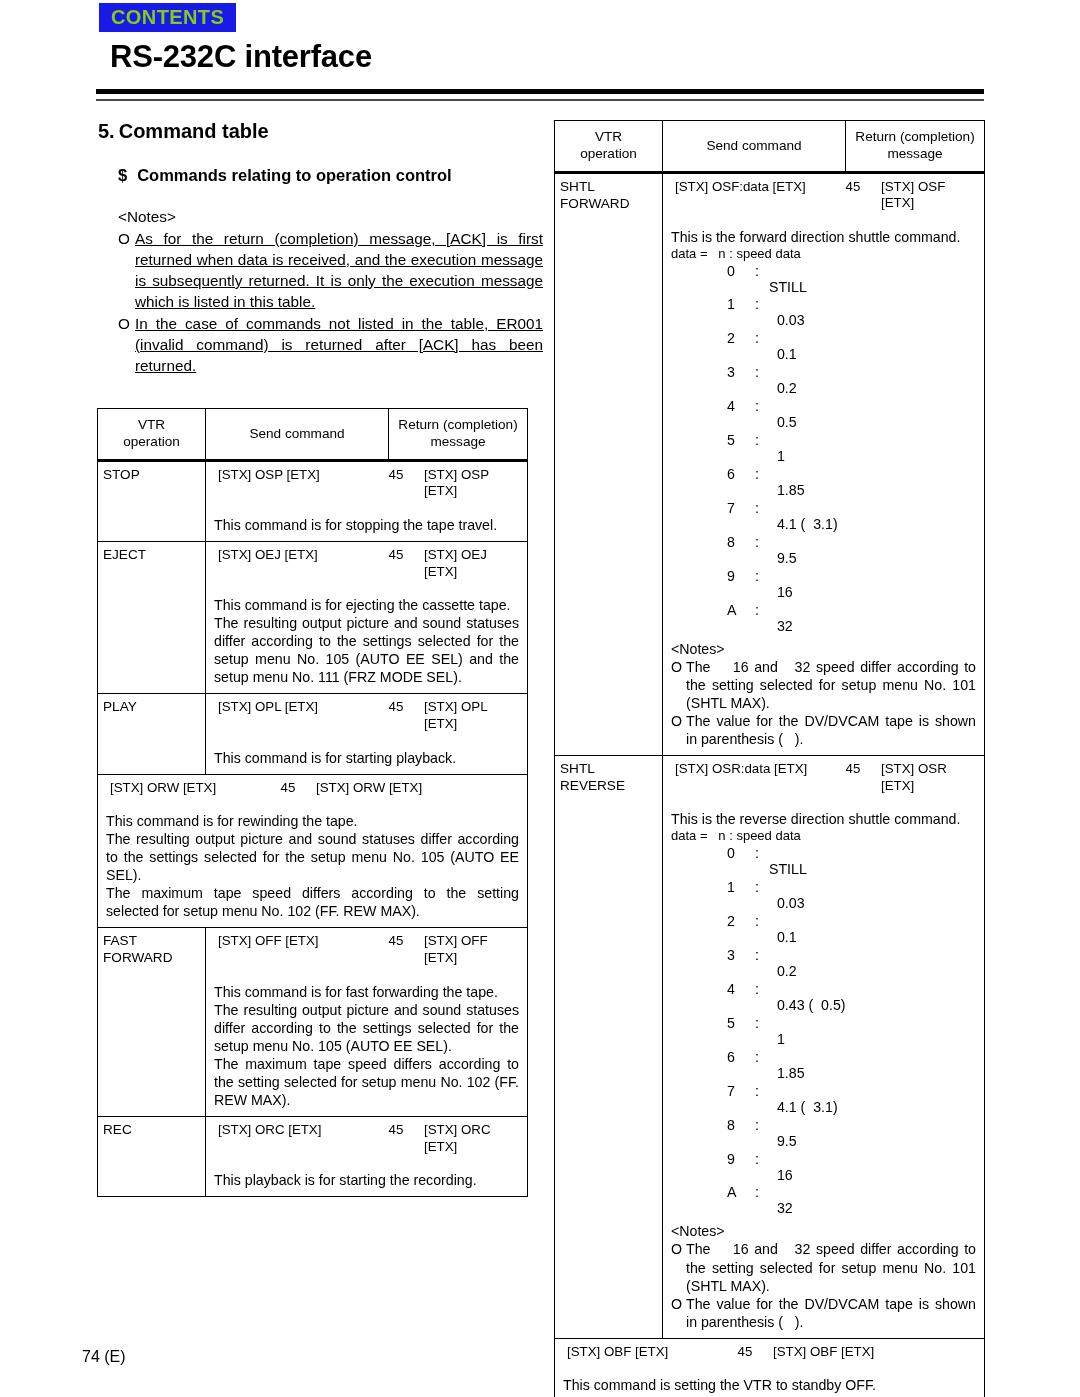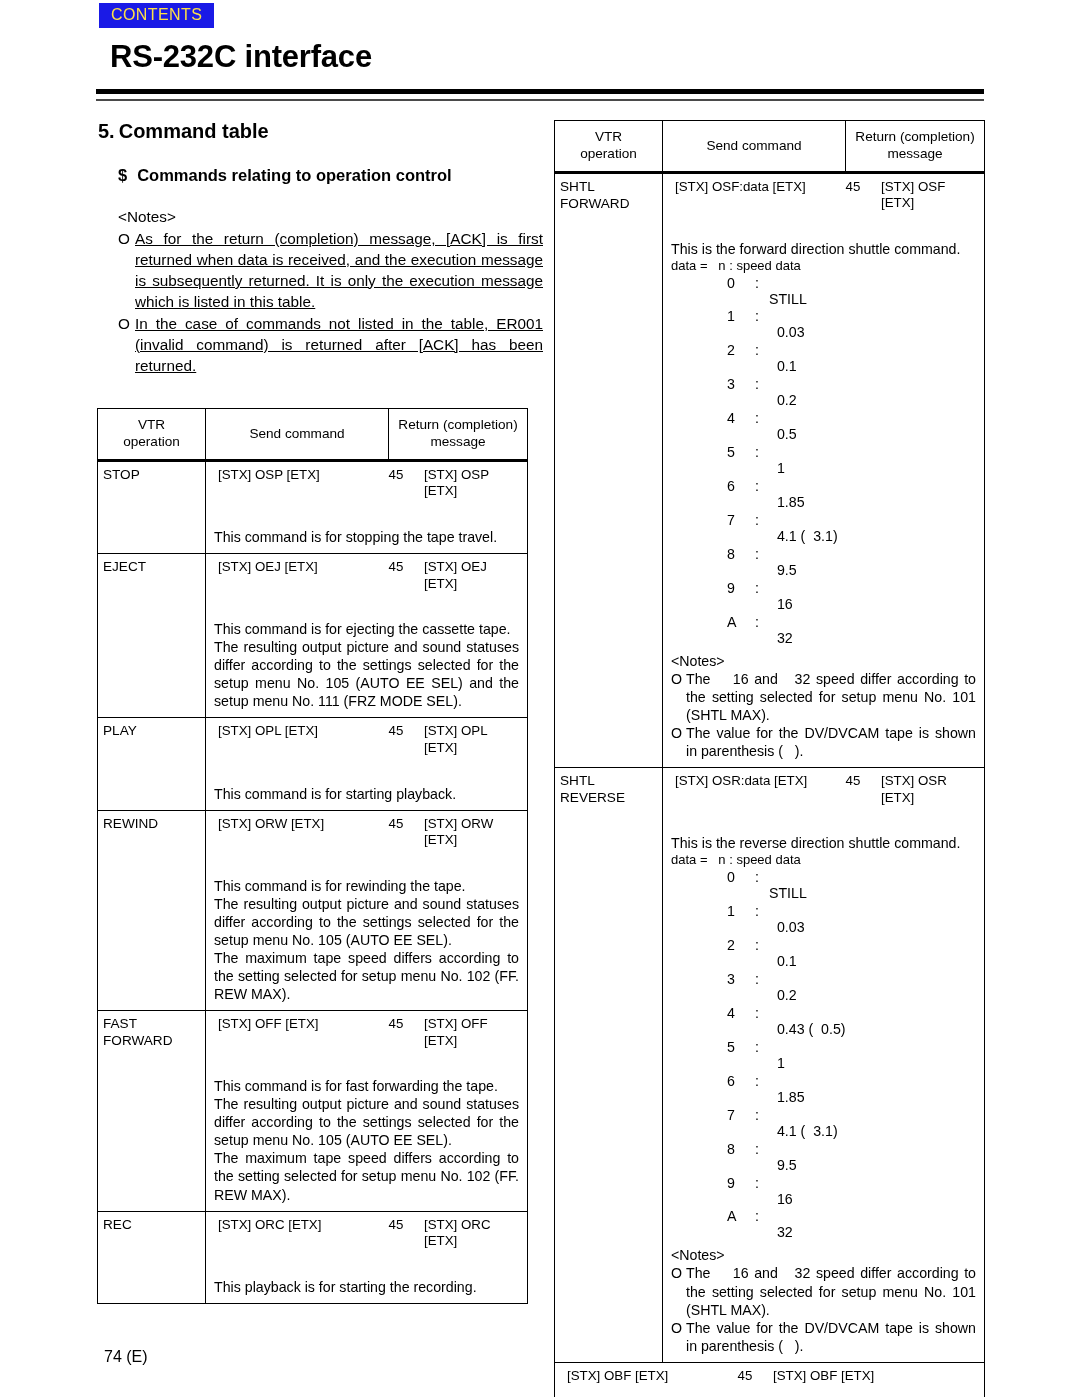--- a/index.html
+++ b/index.html
@@ -15,25 +15,26 @@
     color: #000000;
     overflow: hidden;
   }
 
   
   .contents-badge {
     position: absolute;
     left: 99px;
     top: 3px;
     background: #1a1ae6;
-    color: #fde047;
-    font-size: 16px;
+    color: #84cc16;
+    font-size: 20px;
     letter-spacing: 0.4px;
     padding: 4px 12px 5px 12px;
     line-height: 1;
+    font-weight: bold;
   }
   .page-title {
     position: absolute;
     left: 110px;
     top: 39px;
     font-size: 31px;
     font-weight: bold;
     letter-spacing: -0.2px;
   }
   .rule-thick {
@@ -152,21 +153,21 @@
     display: flex;
     align-items: baseline;
     font-size: 13.3px;
     padding-left: 4px;
   }
   .cmd-send  { width: 150px; flex: 0 0 150px; }
   .cmd-arrow { width: 56px;  flex: 0 0 56px; text-align: center; }
   .cmd-ret   { flex: 1; }
 
   .desc {
-    margin-top: 28px;
+    margin-top: 16px;
     font-size: 14.2px;
     line-height: 1.27;
   }
   .desc p { margin: 0; }
   .desc p.just { text-align: justify; text-justify: inter-word; }
 
   .data-head {
     font-size: 13px;
     line-height: 1.27;
     margin-top: 0px;
@@ -186,21 +187,21 @@
     margin-top: 4px;
     font-size: 14.2px;
     line-height: 1.27;
   }
   .inner-notes .in-item { display: flex; }
   .inner-notes .in-mark { width: 15px; flex: 0 0 15px; }
   .inner-notes .in-text { flex: 1; text-align: justify; text-justify: inter-word; }
 
   .page-num {
     position: absolute;
-    left: 104px;
+    left: 82px;
     top: 1348px;
     font-size: 16px;
   }
 </style>
 </head>
 <body>
 
 <div class="contents-badge">CONTENTS</div>
 <div class="page-title">RS-232C interface</div>
 <div class="rule-thick"></div>
@@ -276,21 +277,20 @@
         <span class="cmd-arrow">45</span>
         <span class="cmd-ret">[STX] OPL [ETX]</span>
       </div>
       <div class="desc">
         <p>This command is for starting playback.</p>
       </div>
     </div>
   </div>
 
   <div class="trow">
-    <div class="cell-op">REWIND</div>
     <div class="cell-body">
       <div class="cmd-line">
         <span class="cmd-send">[STX] ORW [ETX]</span>
         <span class="cmd-arrow">45</span>
         <span class="cmd-ret">[STX] ORW [ETX]</span>
       </div>
       <div class="desc">
         <p>This command is for rewinding the tape.</p>
         <p class="just">The resulting output picture and sound statuses differ according to the settings selected for the setup menu No. 105 (AUTO EE SEL).</p>
         <p class="just">The maximum tape speed differs according to the setting selected for setup menu No. 102 (FF. REW MAX).</p>

